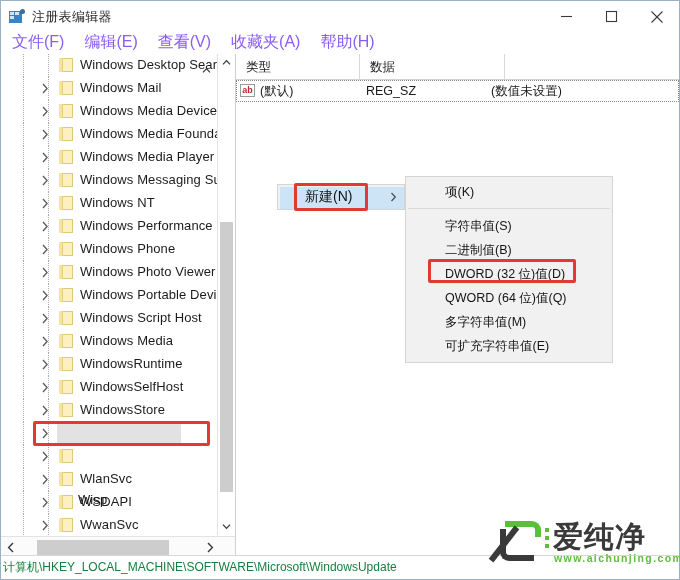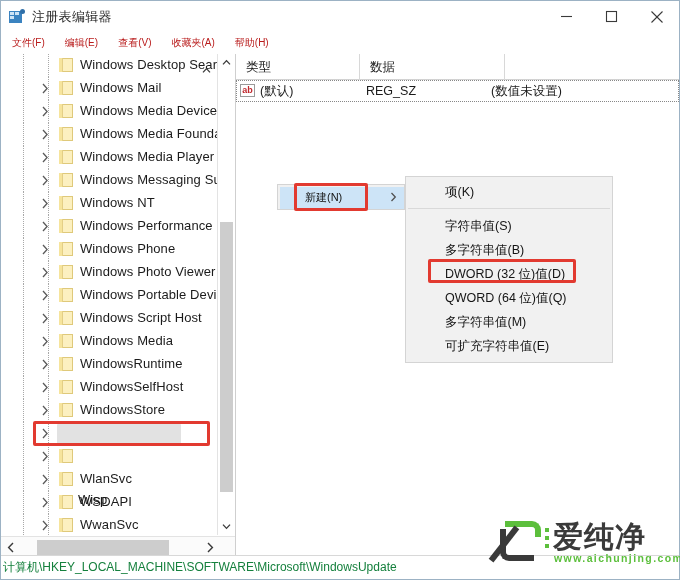--- a/index.html
+++ b/index.html
@@ -71,22 +71,22 @@
 
   
   #menubar {
     height: 22px;
     display: flex;
     align-items: center;
     padding-left: 9px;
     background: #ffffff;
   }
   .menu-item {
-    font-size: 10px;
-    color: #b91c1c;
+    font-size: 16px;
+    color: #8b5cf6;
     padding: 1px 9px 2px 2px;
     margin-right: 9px;
     white-space: nowrap;
   }
 
   
   #content {
     position: absolute;
     left: 0; top: 53px;
     width: 678px;
@@ -279,21 +279,21 @@
   }
   #ctx-parent-hl {
     position: absolute;
     left: 2px; top: 2px;
     width: 124px; height: 22px;
     background: #cde4f7;
   }
   #ctx-parent-label {
     position: absolute;
     left: 27px;
-    font-size: 11px;
+    font-size: 14px;
     color: #141414;
     white-space: nowrap;
   }
   #ctx-parent-chev {
     position: absolute;
     right: 7px;
     color: #505050;
     display: flex;
   }
   #ctx-parent-redbox {
@@ -822,21 +822,21 @@
           <polyline points="1.5,1 5.3,5 1.5,9" fill="none" stroke="#505050" stroke-width="1.3"></polyline>
         </svg>
     </div>
   </div>
   <div id="ctx-parent-redbox"></div>
 
   <div id="ctx-sub">
     <div class="sub-item">项(K)</div>
     <div class="sub-sep"></div>
     <div class="sub-item">字符串值(S)</div>
-    <div class="sub-item">多字符串值(B)</div>
+    <div class="sub-item">二进制值(B)</div>
     <div class="sub-item">DWORD (32 位)值(D)</div>
     <div class="sub-item">QWORD (64 位)值(Q)</div>
     <div class="sub-item">多字符串值(M)</div>
     <div class="sub-item">可扩充字符串值(E)</div>
   </div>
   <div id="dword-redbox"></div>
 
   <div id="statusbar">
     <div id="status-text">计算机\HKEY_LOCAL_MACHINE\SOFTWARE\Microsoft\WindowsUpdate</div>
   </div>

